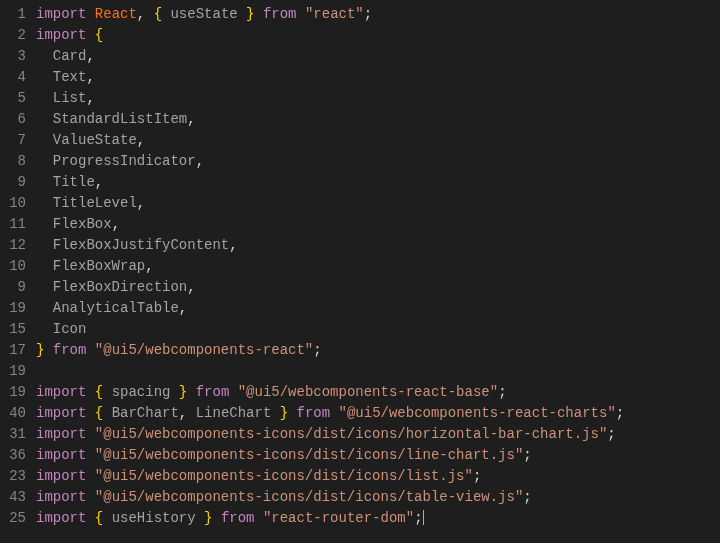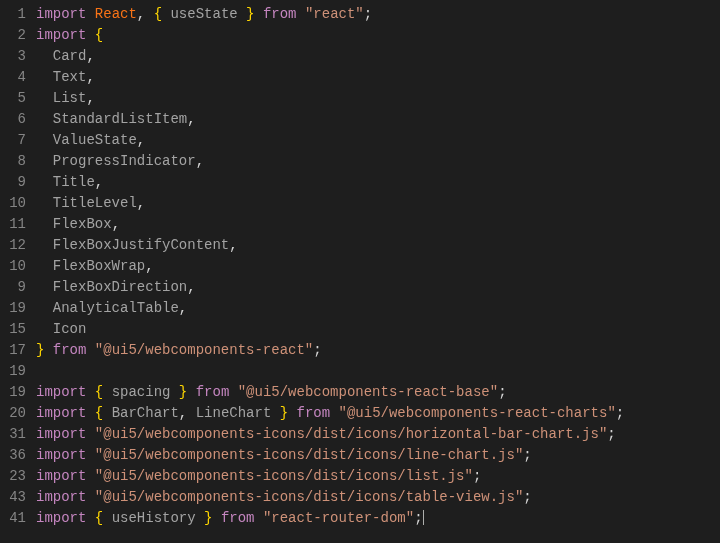--- a/index.html
+++ b/index.html
@@ -73,21 +73,21 @@
       <span class="line-number">10</span>
       <span class="line-number">11</span>
       <span class="line-number">12</span>
       <span class="line-number">10</span>
       <span class="line-number">9</span>
       <span class="line-number">19</span>
       <span class="line-number">15</span>
       <span class="line-number">17</span>
       <span class="line-number">19</span>
       <span class="line-number">19</span>
-      <span class="line-number">20</span>
+      <span class="line-number">40</span>
       <span class="line-number">31</span>
       <span class="line-number">36</span>
       <span class="line-number">23</span>
       <span class="line-number">43</span>
-      <span class="line-number">41</span>
+      <span class="line-number">25</span>
     </div>
   <div class="code" id="code"><div class="code-line"><span class="k">import</span><span class="p"> </span><span class="mod">React</span><span class="p">, </span><span class="brace">{</span><span class="p"> </span><span class="id">useState</span><span class="p"> </span><span class="brace">}</span><span class="p"> </span><span class="k">from</span><span class="p"> </span><span class="s">"react"</span><span class="p">;</span></div><div class="code-line"><span class="k">import</span><span class="p"> </span><span class="brace">{</span></div><div class="code-line"><span class="p">  </span><span class="id">Card</span><span class="p">,</span></div><div class="code-line"><span class="p">  </span><span class="id">Text</span><span class="p">,</span></div><div class="code-line"><span class="p">  </span><span class="id">List</span><span class="p">,</span></div><div class="code-line"><span class="p">  </span><span class="id">StandardListItem</span><span class="p">,</span></div><div class="code-line"><span class="p">  </span><span class="id">ValueState</span><span class="p">,</span></div><div class="code-line"><span class="p">  </span><span class="id">ProgressIndicator</span><span class="p">,</span></div><div class="code-line"><span class="p">  </span><span class="id">Title</span><span class="p">,</span></div><div class="code-line"><span class="p">  </span><span class="id">TitleLevel</span><span class="p">,</span></div><div class="code-line"><span class="p">  </span><span class="id">FlexBox</span><span class="p">,</span></div><div class="code-line"><span class="p">  </span><span class="id">FlexBoxJustifyContent</span><span class="p">,</span></div><div class="code-line"><span class="p">  </span><span class="id">FlexBoxWrap</span><span class="p">,</span></div><div class="code-line"><span class="p">  </span><span class="id">FlexBoxDirection</span><span class="p">,</span></div><div class="code-line"><span class="p">  </span><span class="id">AnalyticalTable</span><span class="p">,</span></div><div class="code-line"><span class="p">  </span><span class="id">Icon</span></div><div class="code-line"><span class="brace">}</span><span class="p"> </span><span class="k">from</span><span class="p"> </span><span class="s">"@ui5/webcomponents-react"</span><span class="p">;</span></div><div class="code-line"></div><div class="code-line"><span class="k">import</span><span class="p"> </span><span class="brace">{</span><span class="p"> </span><span class="id">spacing</span><span class="p"> </span><span class="brace">}</span><span class="p"> </span><span class="k">from</span><span class="p"> </span><span class="s">"@ui5/webcomponents-react-base"</span><span class="p">;</span></div><div class="code-line"><span class="k">import</span><span class="p"> </span><span class="brace">{</span><span class="p"> </span><span class="id">BarChart</span><span class="p">, </span><span class="id">LineChart</span><span class="p"> </span><span class="brace">}</span><span class="p"> </span><span class="k">from</span><span class="p"> </span><span class="s">"@ui5/webcomponents-react-charts"</span><span class="p">;</span></div><div class="code-line"><span class="k">import</span><span class="p"> </span><span class="s">"@ui5/webcomponents-icons/dist/icons/horizontal-bar-chart.js"</span><span class="p">;</span></div><div class="code-line"><span class="k">import</span><span class="p"> </span><span class="s">"@ui5/webcomponents-icons/dist/icons/line-chart.js"</span><span class="p">;</span></div><div class="code-line"><span class="k">import</span><span class="p"> </span><span class="s">"@ui5/webcomponents-icons/dist/icons/list.js"</span><span class="p">;</span></div><div class="code-line"><span class="k">import</span><span class="p"> </span><span class="s">"@ui5/webcomponents-icons/dist/icons/table-view.js"</span><span class="p">;</span></div><div class="code-line"><span class="k">import</span><span class="p"> </span><span class="brace">{</span><span class="p"> </span><span class="id">useHistory</span><span class="p"> </span><span class="brace">}</span><span class="p"> </span><span class="k">from</span><span class="p"> </span><span class="s">"react-router-dom"</span><span class="p">;</span><span class="cursor"></span></div></div>
 </div>
 
 </body></html>

